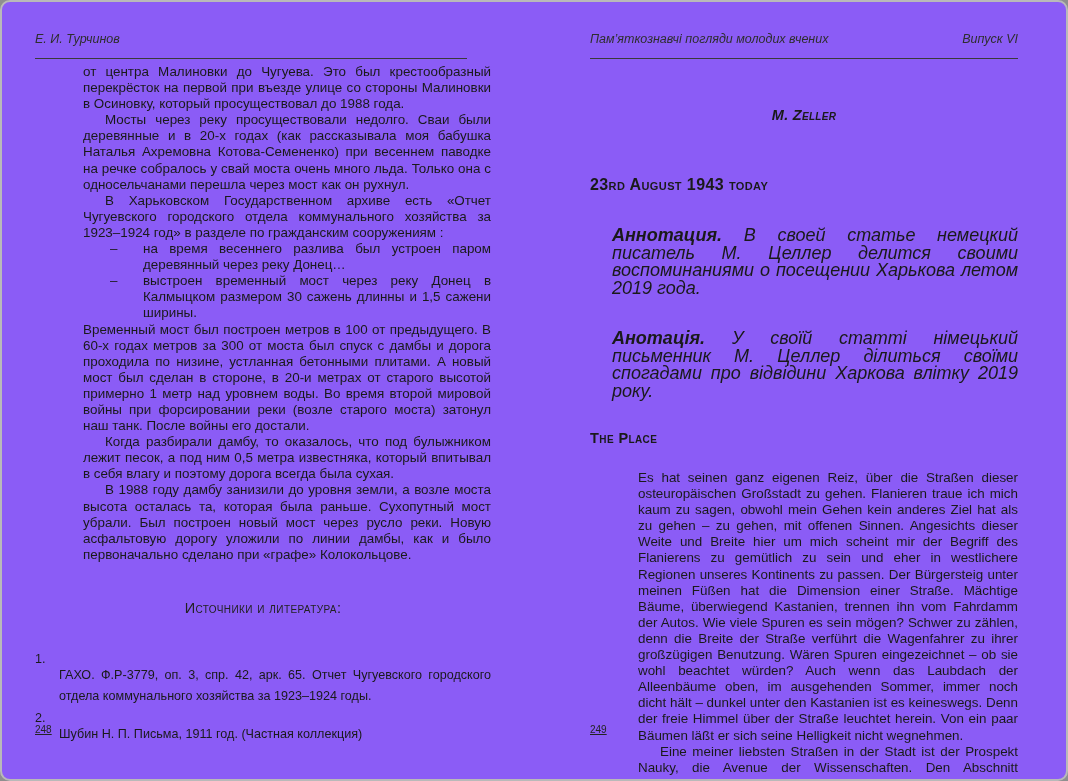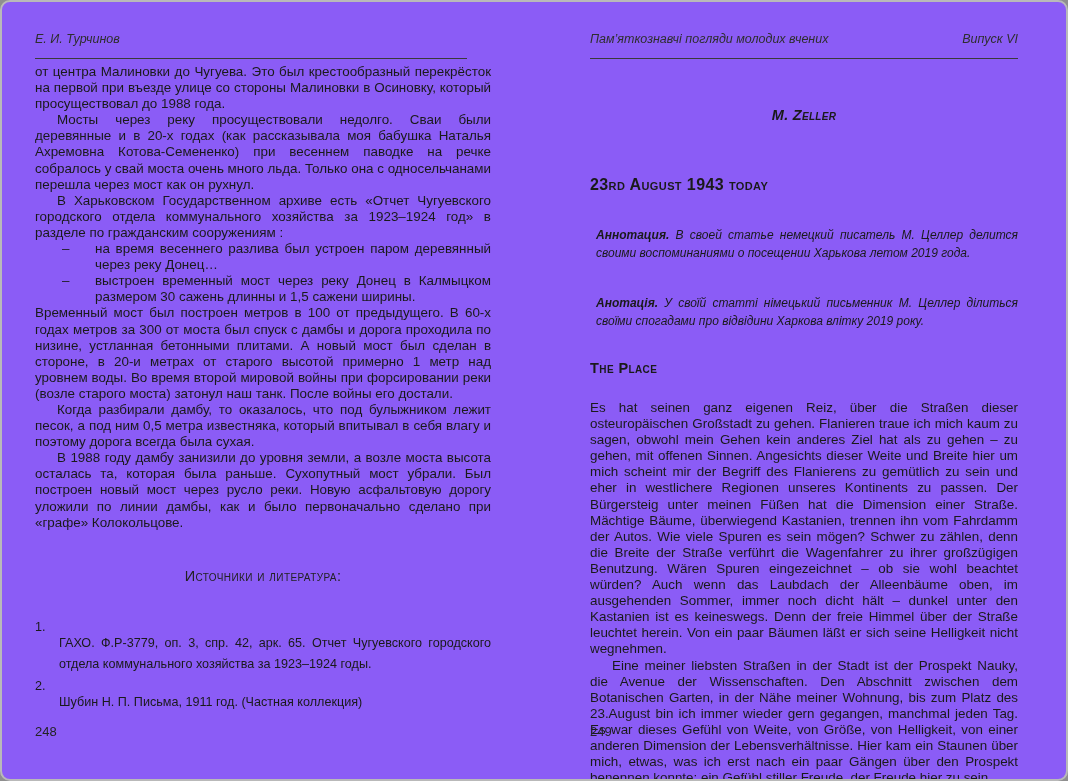--- a/index.html
+++ b/index.html
@@ -40,20 +40,21 @@
   }
   .page-left .head-rule { width: 432px; }
   .page-right .head-rule { width: 428px; }
 
   
   .body-text {
     margin-top: 5px;
     font-size: 13.4px;
     line-height: 16.1px;
     text-align: justify;
+    margin-left: 48px;
   }
   .para { margin: 0; }
   .para.indent { text-indent: 22px; }
 
   .bullet-row { display: flex; margin: 0; }
   .bullet-marker { width: 33px; padding-left: 27px; flex: 0 0 auto; box-sizing: content-box; }
   .bullet-text { flex: 1 1 auto; text-align: justify; }
 
   .sources-heading {
     margin-top: 37px;
@@ -64,22 +65,23 @@
     color: #222;
   }
   .sources-list { margin-top: 33px; font-size: 12.6px; line-height: 21.5px; }
   .source-row { display: flex; }
   .source-num { width: 24px; flex: 0 0 auto; }
   .source-text { flex: 1 1 auto; text-align: justify; margin-top: 16px; }
 
   .page-number {
     position: absolute;
     top: 722px;
-    font-size: 13px;
+    font-size: 10px;
     color: #232323;
+    text-decoration: underline;
   }
   .page-number.left  { left: 33px; }
   .page-number.right { left: 588px; width: 428px; }
 
   
   .article-author {
     margin-top: 48px;
     text-align: center;
     font-variant: small-caps;
     font-weight: bold;
@@ -90,23 +92,23 @@
   .article-title {
     margin-top: 53px;
     text-align: left;
     font-variant: small-caps;
     font-weight: bold;
     font-size: 16px;
     letter-spacing: 0.4px;
   }
   .annotation {
     margin-top: 33px;
-    margin-left: 6px;
+    margin-left: 22px;
     font-style: italic;
-    font-size: 12px;
+    font-size: 18px;
     line-height: 17.5px;
     text-align: justify;
   }
   .annotation .ann-label { font-weight: bold; }
   .section-heading {
     margin-top: 30px;
     font-variant: small-caps;
     font-weight: bold;
     font-size: 14.5px;
     letter-spacing: 0.4px;

